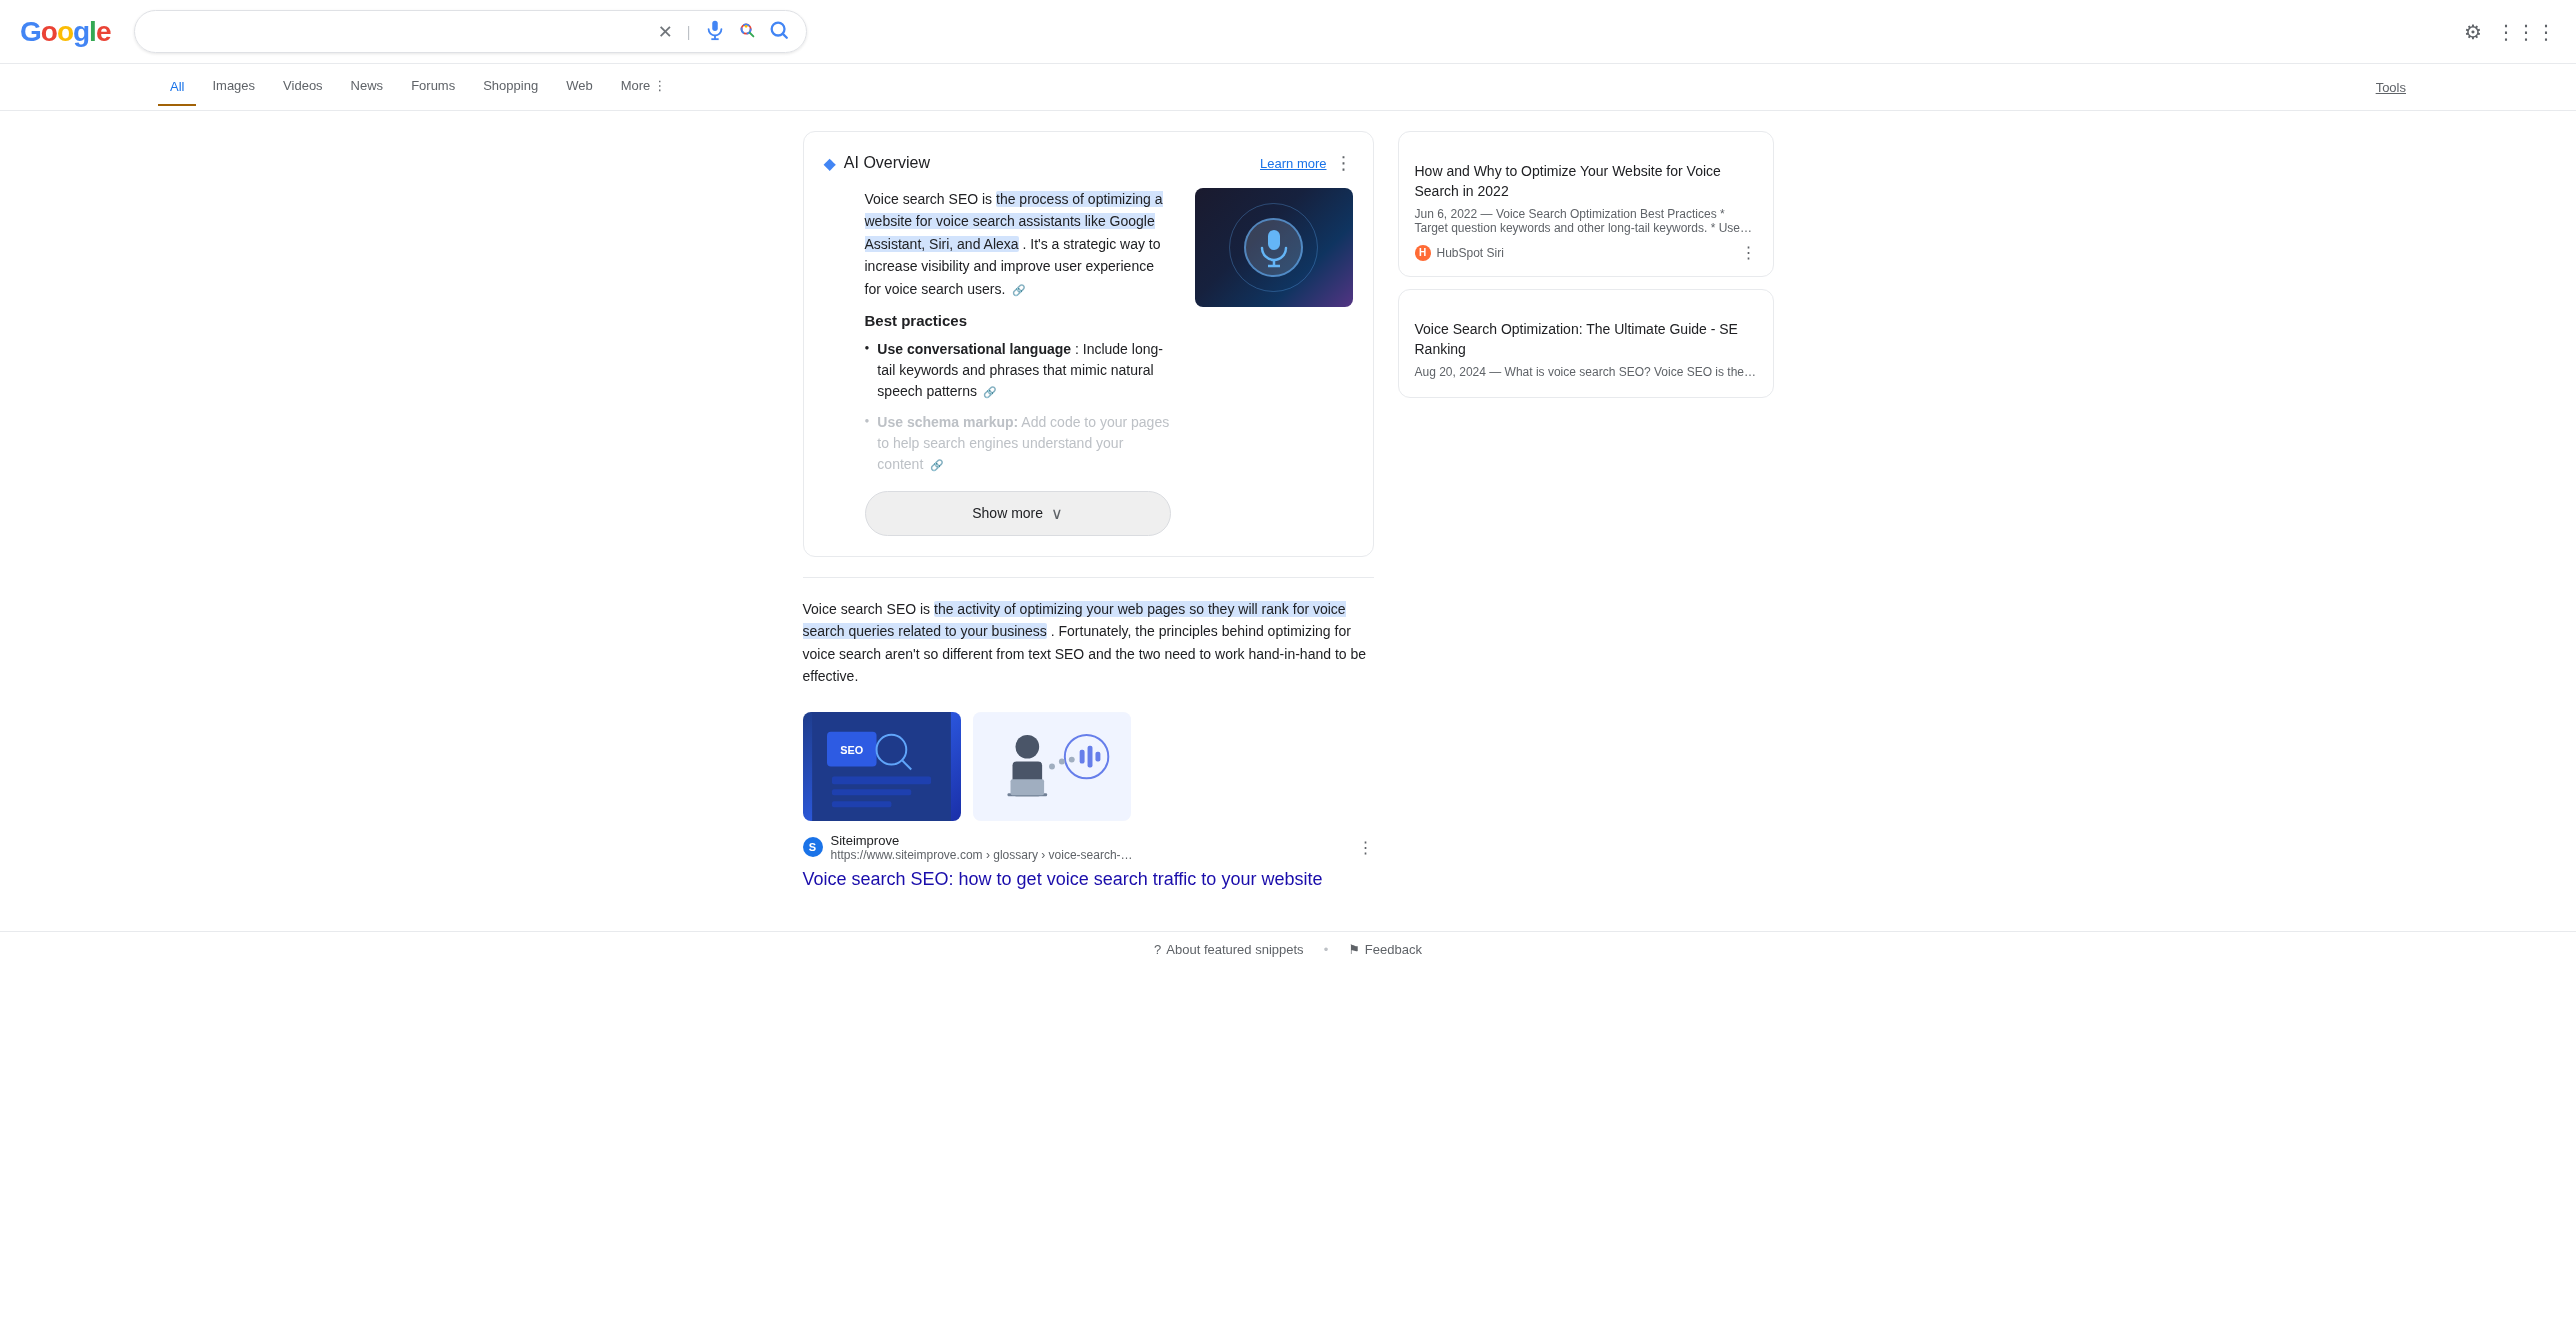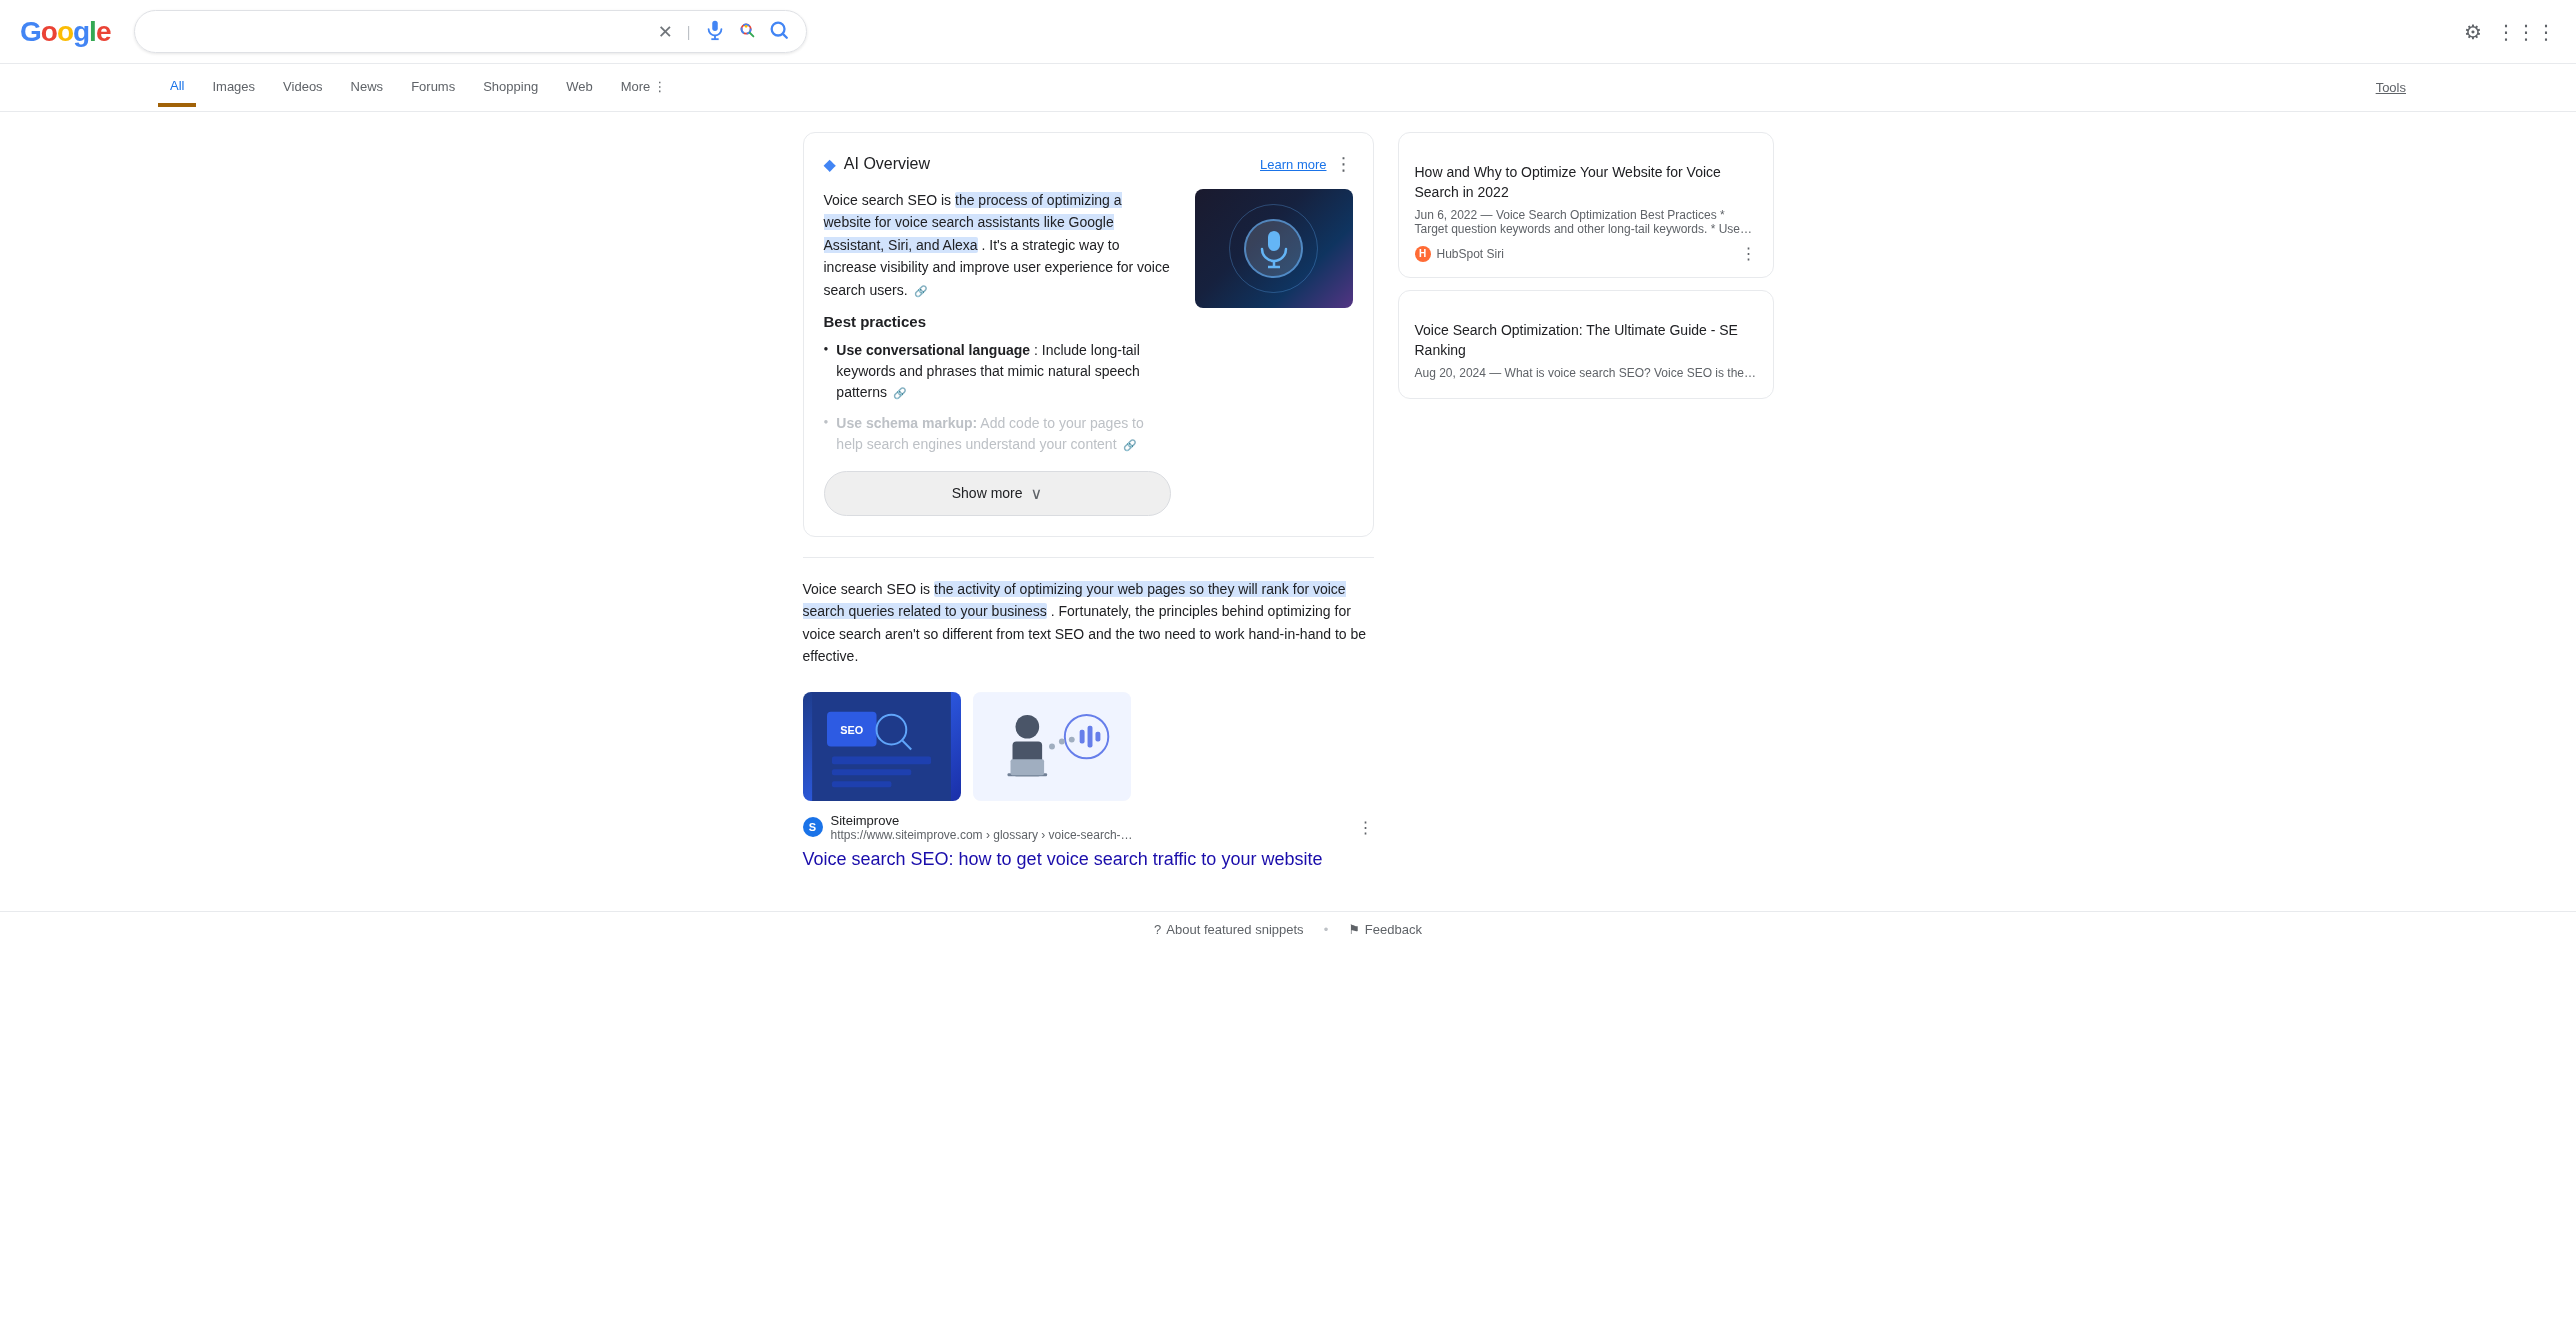--- a/index.html
+++ b/index.html
@@ -18,39 +18,39 @@
     .search-icon-area { display: flex; align-items: center; gap: 10px; }
     .clear-btn { color: #70757a; cursor: pointer; font-size: 18px; }
 
     .header-right { margin-left: auto; display: flex; align-items: center; gap: 14px; }
     .settings-icon { color: #5f6368; font-size: 20px; cursor: pointer; }
     .grid-icon { color: #5f6368; font-size: 20px; cursor: pointer; }
 
     
     .nav-tabs { display: flex; align-items: center; padding: 4px 158px; border-bottom: 1px solid #e8eaed; gap: 4px; }
     .nav-tab { padding: 10px 12px; font-size: 13px; color: #5f6368; cursor: pointer; text-decoration: none; border-bottom: 3px solid transparent; white-space: nowrap; }
-    .nav-tab.active { color: #1a73e8; border-bottom: 4px solid #a16207; font-weight: 500; }
+    .nav-tab.active { color: #1a73e8; border-bottom: 2px solid #a16207; font-weight: 500; }
     .nav-tools { margin-left: auto; padding: 10px 12px; font-size: 13px; color: #5f6368; cursor: pointer; }
     .nav-more { display: flex; align-items: center; gap: 3px; }
 
     
     .main { max-width: 1287px; margin: 0 auto; padding: 20px 158px; }
 
     
     .ai-overview { border: 1px solid #e8eaed; border-radius: 12px; padding: 20px; margin-bottom: 20px; }
     .ai-header { display: flex; align-items: center; justify-content: space-between; margin-bottom: 14px; }
     .ai-title-area { display: flex; align-items: center; gap: 8px; }
     .ai-diamond { color: #4285F4; font-size: 16px; }
     .ai-title { font-size: 16px; font-weight: 400; color: #202124; }
     .ai-header-right { display: flex; align-items: center; gap: 8px; }
     .learn-more-link { color: #1a73e8; font-size: 13px; cursor: pointer; }
     .more-btn { color: #5f6368; cursor: pointer; font-size: 18px; }
 
     .ai-body { display: flex; gap: 24px; }
-    .ai-text { flex: 1; }
+    .ai-text { flex: 1; margin-left: 41px; }
     .ai-image { width: 158px; flex-shrink: 0; }
     .ai-image-placeholder { width: 158px; height: 119px; background: linear-gradient(135deg, #1a1a2e 0%, #16213e 40%, #0f3460 70%, #533483 100%); border-radius: 8px; display: flex; align-items: center; justify-content: center; position: relative; overflow: hidden; }
     .mic-circle { width: 59px; height: 59px; border-radius: 50%; background: rgba(255,255,255,0.15); border: 2px solid rgba(100,180,255,0.6); display: flex; align-items: center; justify-content: center; }
     .glow-ring { position: absolute; width: 89px; height: 89px; border-radius: 50%; border: 1px solid rgba(100,180,255,0.3); }
 
     .ai-para { font-size: 14px; line-height: 1.6; color: #202124; margin-bottom: 12px; }
     .highlight { background-color: #d2e3fc; border-radius: 2px; }
     .link-icon { color: #70757a; font-size: 11px; margin-left: 3px; }
 
     .best-practices-title { font-size: 15px; font-weight: 600; margin-bottom: 10px; color: #202124; }

